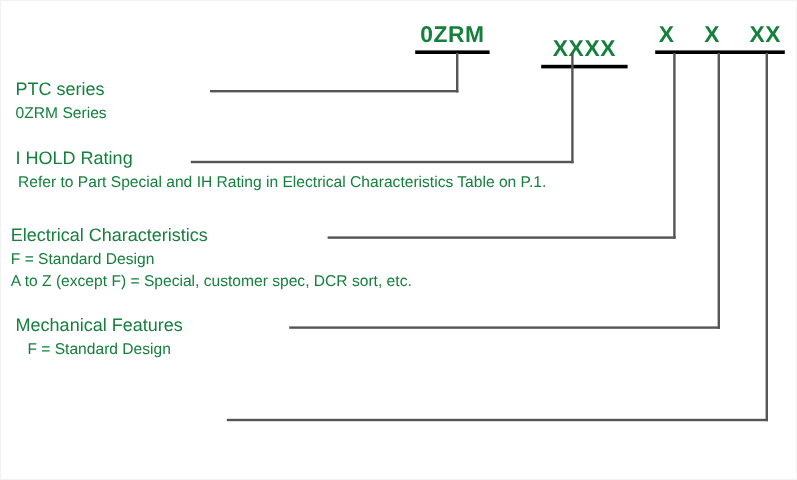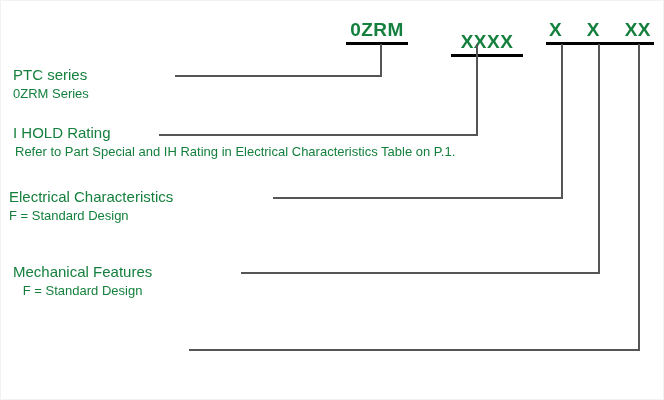--- a/index.html
+++ b/index.html
@@ -114,20 +114,21 @@
   </div>
 
   <div class="label-block" id="block-ihold">
     <span class="label-title">I HOLD Rating</span>
     <span class="label-sub indent">Refer to Part Special and IH Rating in Electrical Characteristics Table on P.1.</span>
   </div>
 
   <div class="label-block" id="block-electrical">
     <span class="label-title">Electrical Characteristics</span>
     <span class="label-sub">F = Standard Design</span>
+    <span class="label-sub">A to Z (except F) = Special, customer spec, DCR sort, etc.</span>
   </div>
 
   <div class="label-block" id="block-mechanical">
     <span class="label-title">Mechanical Features</span>
     <span class="label-sub">F = Standard Design</span>
   </div>
 
   <div class="label-block" id="block-tape">
   </div>
 

